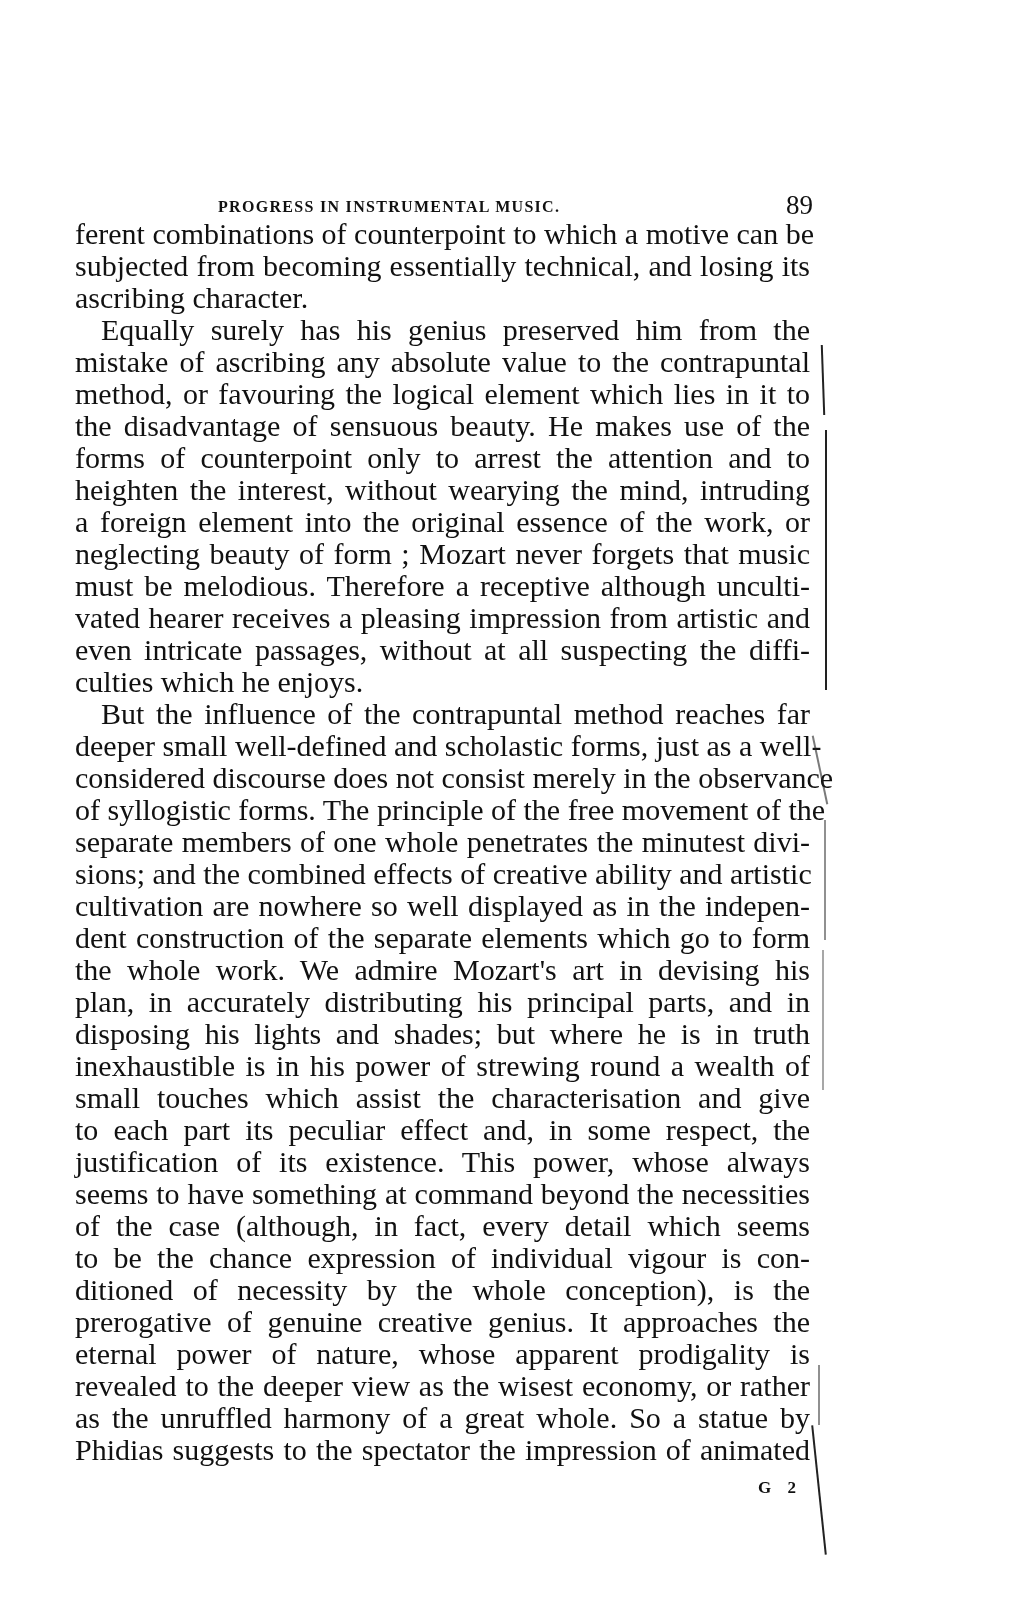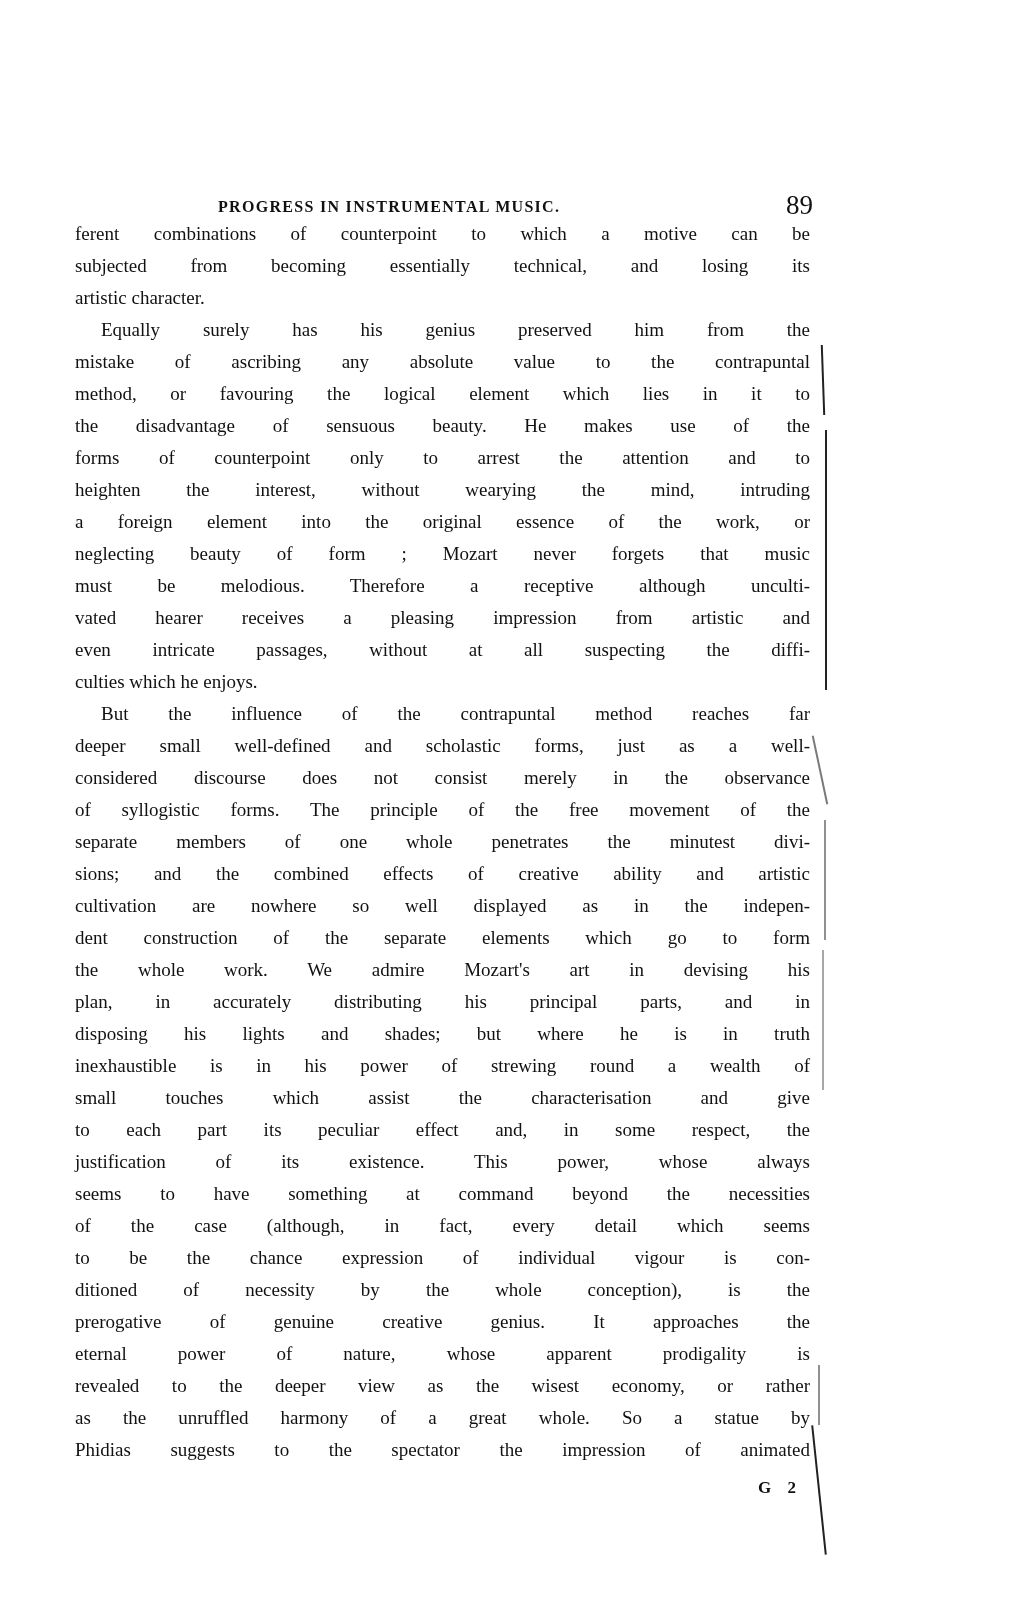--- a/index.html
+++ b/index.html
@@ -50,21 +50,21 @@
     .body-text {
       position: absolute;
       left: 75px;
       top: 218px;
       width: 735px;
     }
     .line {
       display: block;
       height: 32px;
       line-height: 32px;
-      font-size: 19px;
+      font-size: 30px;
       white-space: nowrap;
       text-align: justify;
       text-align-last: justify;
       overflow: visible;
     }
     .line.last {
       text-align-last: left;
     }
     .line.indent {
       padding-left: 26px;
@@ -89,21 +89,21 @@
 <div class="page">
 
   <div class="running-head">
     <span class="running-title">PROGRESS IN INSTRUMENTAL MUSIC.</span>
     <span class="page-number">89</span>
   </div>
 
   <div class="body-text" id="body-text">
       <span class="line">ferent combinations of counterpoint to which a motive can be</span>
       <span class="line">subjected from becoming essentially technical, and losing its</span>
-      <span class="line last">artistic character.</span>
+      <span class="line last">ascribing character.</span>
       <span class="line indent">Equally surely has his genius preserved him from the</span>
       <span class="line">mistake of ascribing any absolute value to the contrapuntal</span>
       <span class="line">method, or favouring the logical element which lies in it to</span>
       <span class="line">the disadvantage of sensuous beauty.  He makes use of the</span>
       <span class="line">forms of counterpoint only to arrest the attention and to</span>
       <span class="line">heighten the interest, without wearying the mind, intruding</span>
       <span class="line">a foreign element into the original essence of the work, or</span>
       <span class="line">neglecting beauty of form ; Mozart never forgets that music</span>
       <span class="line">must be melodious.  Therefore a receptive although unculti-</span>
       <span class="line">vated hearer receives a pleasing impression from artistic and</span>

